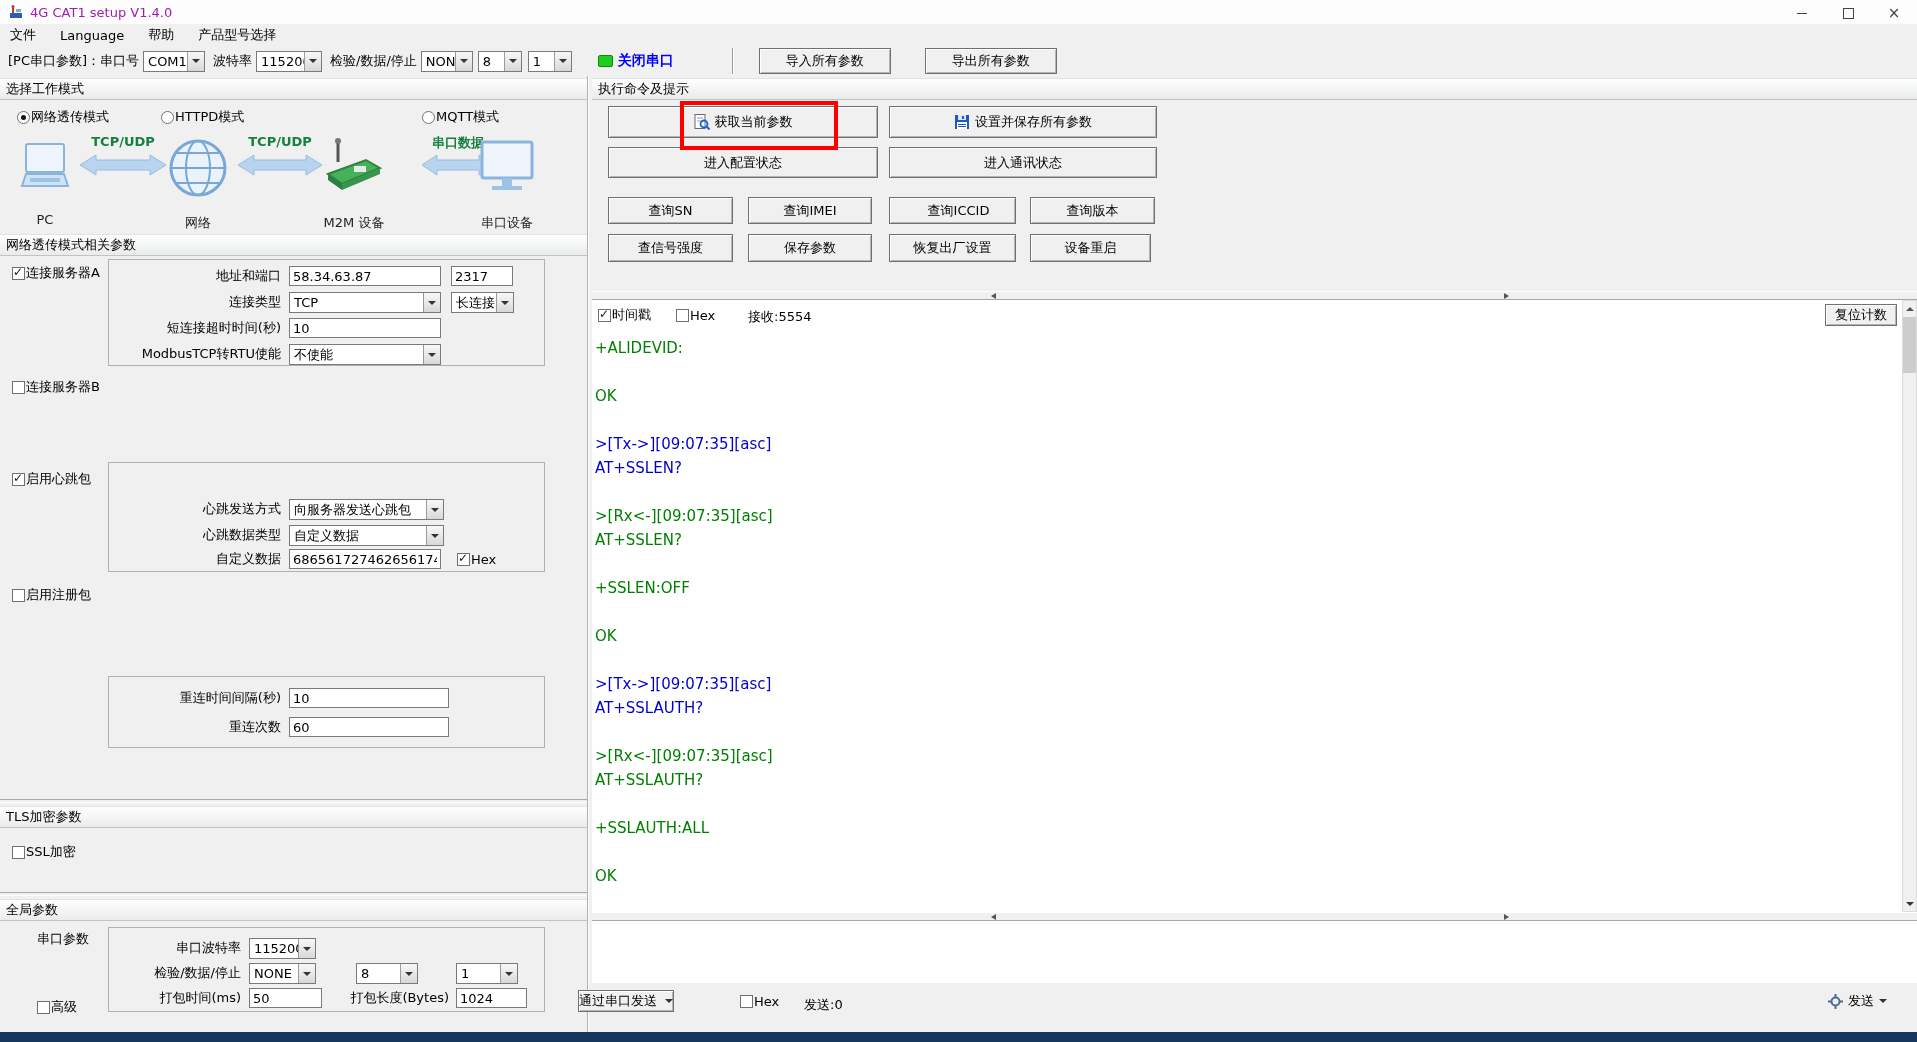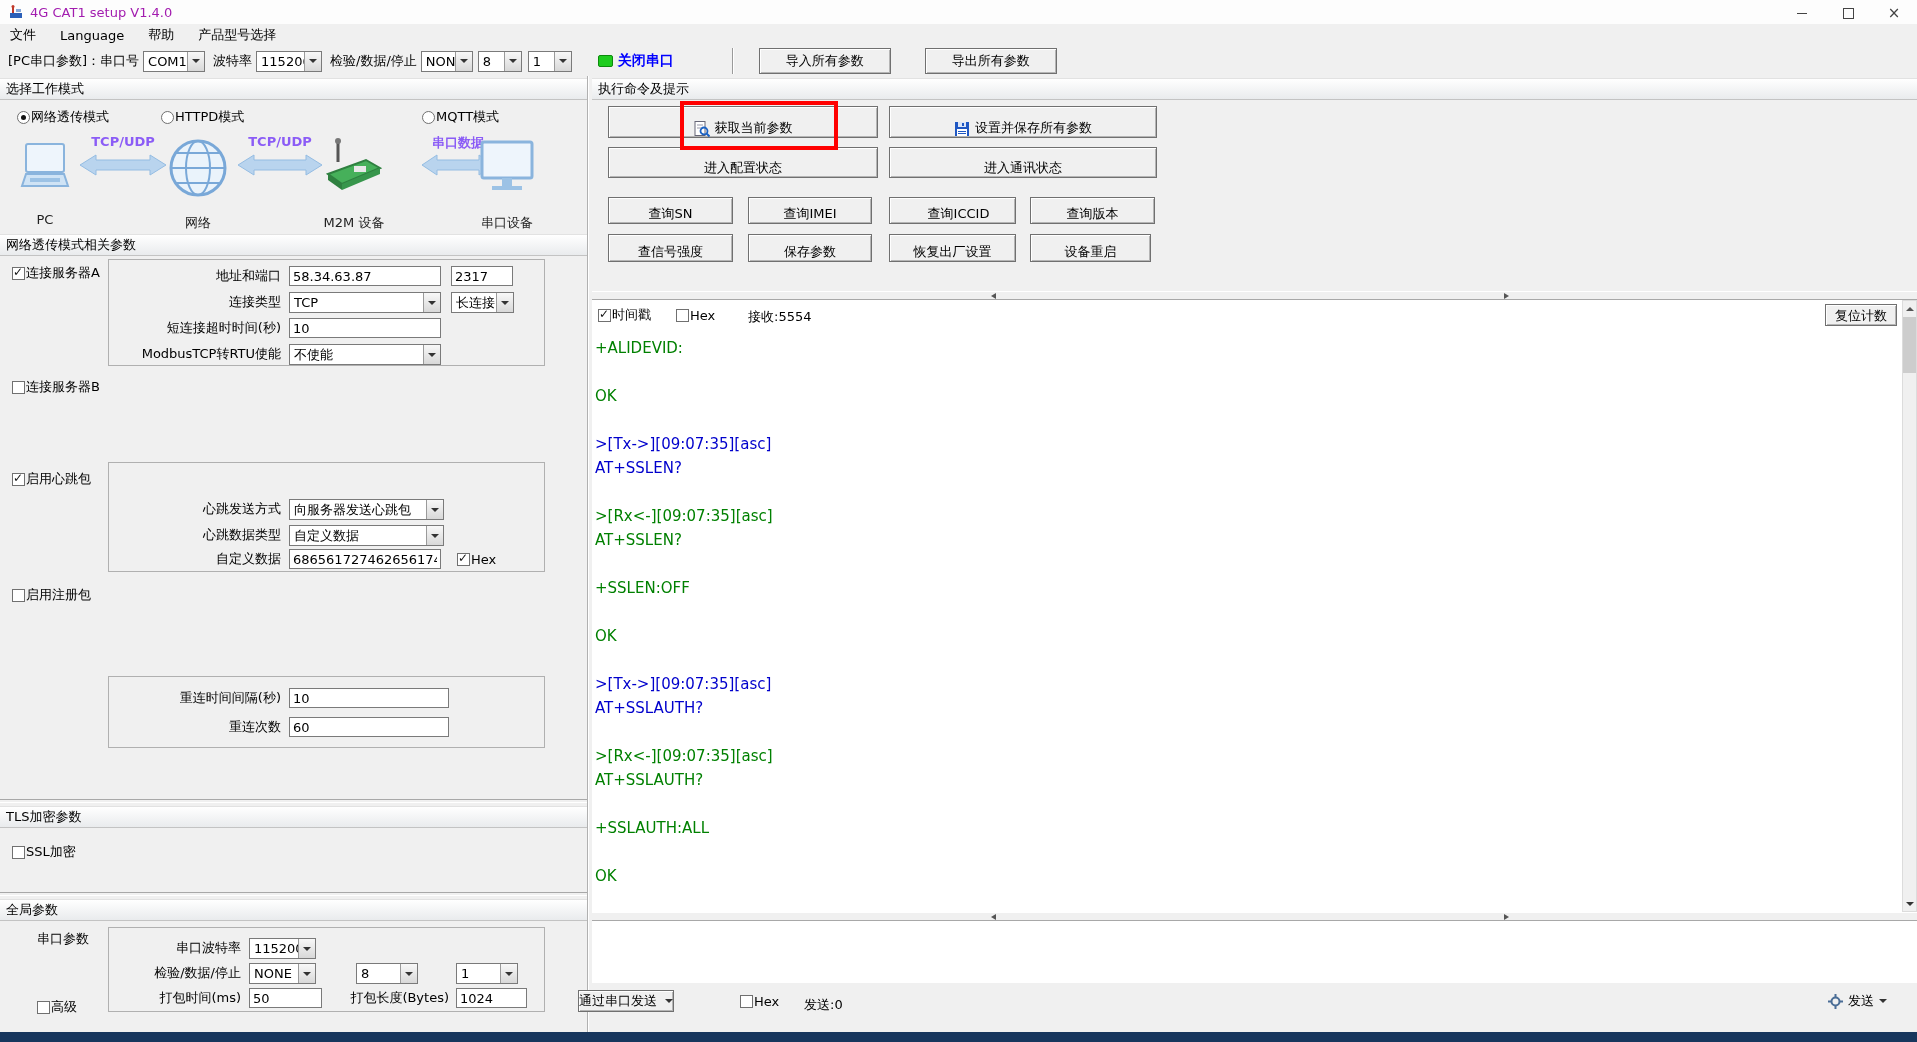--- a/index.html
+++ b/index.html
@@ -38,23 +38,23 @@
   .chk{display:inline-block;width:13px;height:13px;background:#fff;border:1px solid #707070;position:relative;box-sizing:border-box;flex:0 0 13px}
   .chk.checked::after{content:"✓";position:absolute;left:0px;top:-3px;font-size:12px;font-weight:bold;color:#111}
   .radio{display:inline-block;width:13px;height:13px;border:1px solid #707070;border-radius:50%;background:#fff;position:relative;box-sizing:border-box;flex:0 0 13px}
   .radio.sel::after{content:"";position:absolute;left:3px;top:3px;width:5px;height:5px;border-radius:50%;background:#111}
   .optlbl{white-space:nowrap}
   
   .diagram{position:absolute;left:0;top:134px;width:587px;height:98px}
   .dnode{position:absolute}
   .dlbl{position:absolute;text-align:center;font-size:13px;color:#222;white-space:nowrap}
   .link{position:absolute;text-align:center}
-  .link-lbl{display:block;font-size:13px;font-weight:bold;color:#8b5cf6;height:20px}
-  
-  .btn{position:absolute;background:#f0f0f0;border:1px solid #707070;box-shadow:inset 1px 1px 0 #fff,inset -1px -1px 0 #b5b5b5;display:flex;align-items:flex-end;justify-content:center;gap:5px;font-size:13px;box-sizing:border-box}
+  .link-lbl{display:block;font-size:13px;font-weight:bold;color:#15803d;height:20px}
+  
+  .btn{position:absolute;background:#f0f0f0;border:1px solid #707070;box-shadow:inset 1px 1px 0 #fff,inset -1px -1px 0 #b5b5b5;display:flex;align-items:center;justify-content:center;gap:5px;font-size:13px;box-sizing:border-box}
   .red-annot{position:absolute;left:680px;top:101px;width:150px;height:41px;border:4px solid var(--annred);z-index:6;pointer-events:none}
   .split{position:absolute;left:592px;width:1325px;height:9px;background:#f0f0f0;border-top:1px solid #fff;border-bottom:1px solid #a8a8a8;box-sizing:border-box}
   .tri-l{position:absolute;top:1px;width:0;height:0;border-top:3px solid transparent;border-bottom:3px solid transparent;border-right:5px solid #555}
   .tri-r{position:absolute;top:1px;width:0;height:0;border-top:3px solid transparent;border-bottom:3px solid transparent;border-left:5px solid #555}
   
   .term-region{position:absolute;left:592px;top:300px;width:1310px;height:612px;background:#fff;overflow:hidden}
   .term-lines{position:absolute;left:3px;top:36px;right:0}
   .tline{height:24px;line-height:24px;font-size:15px;white-space:pre}
   .c-rx{color:var(--rx)}
   .c-tx{color:var(--tx)}

